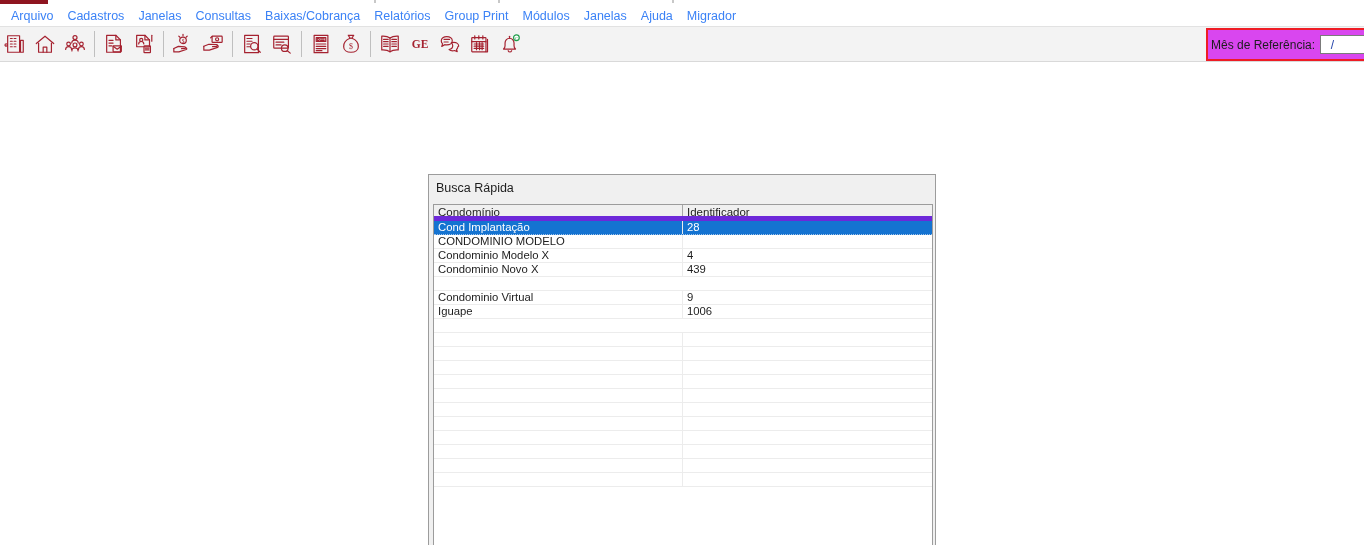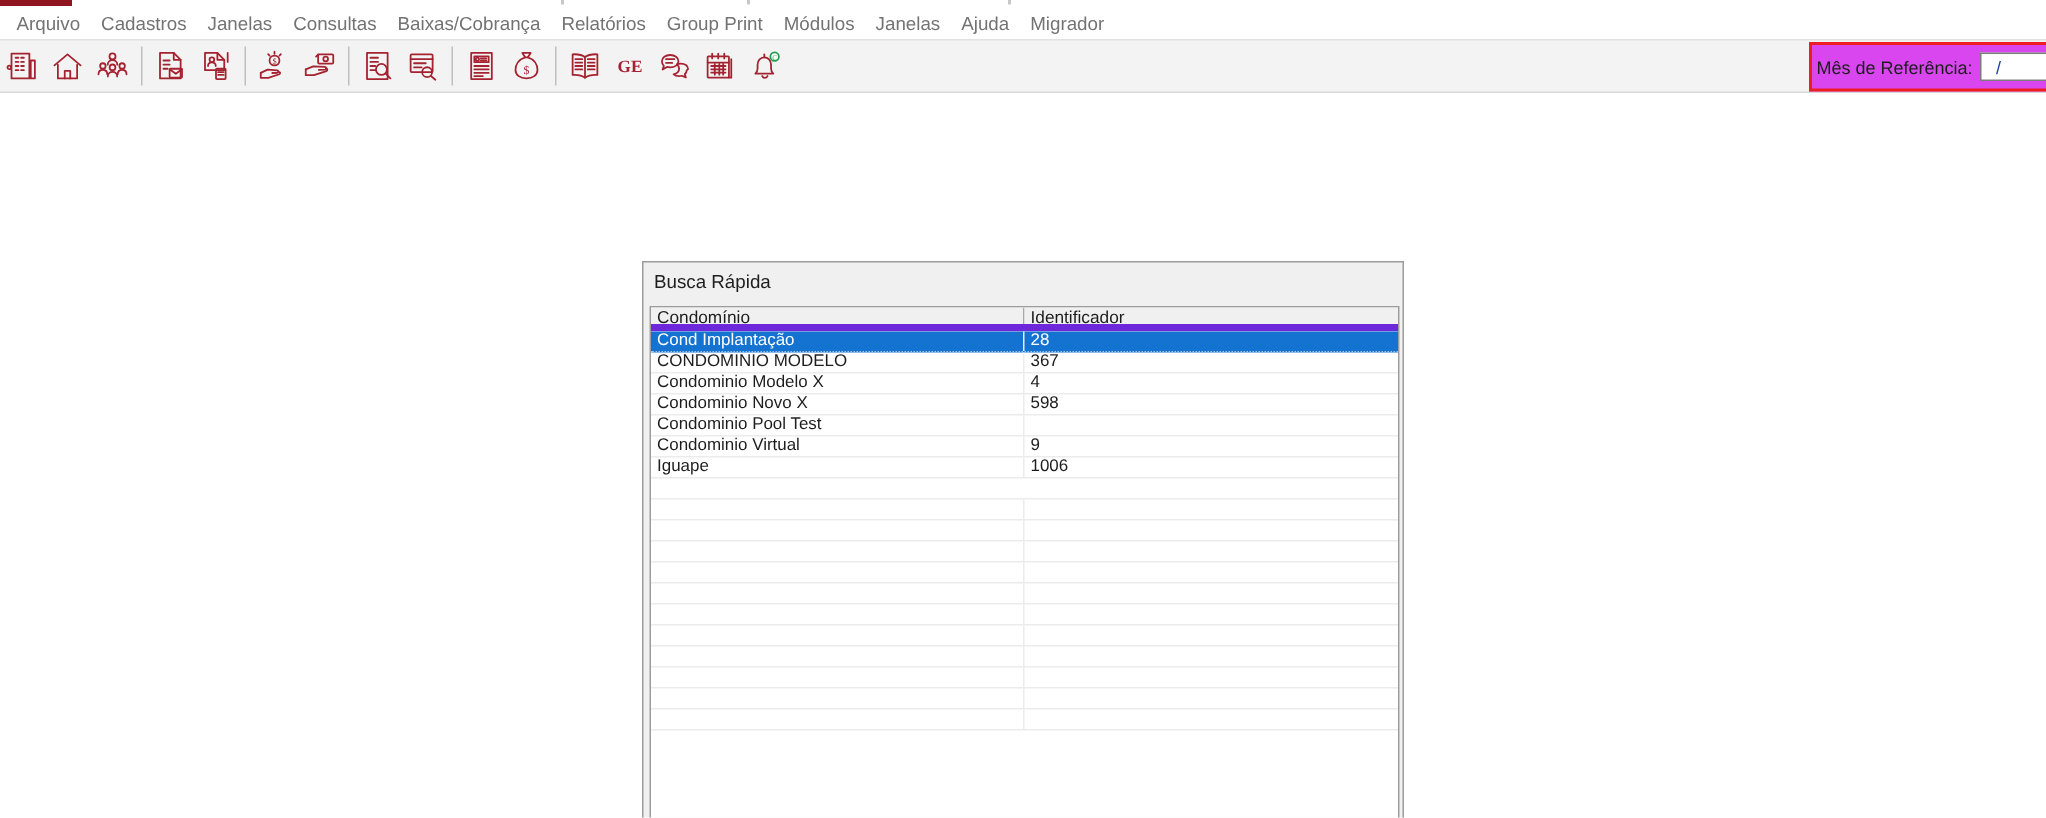--- a/index.html
+++ b/index.html
@@ -30,21 +30,21 @@
   .menubar {
     position: absolute; left: 0; top: 5px;
     width: 1364px; height: 21px;
     background: #ffffff;
     display: flex; align-items: center;
     padding-left: 4px;
     box-sizing: border-box;
   }
   .menu-item {
     font-size: 12.5px;
-    color: #737373;
+    color: #3b82f6;
     padding: 2px 7px;
     white-space: nowrap;
     cursor: default;
   }
 
   
   .toolbar {
     position: absolute; left: 0; top: 26px;
     width: 1364px; height: 36px;
     background: #f3f3f3;
@@ -415,32 +415,30 @@
         <div class="gh-cell c1">Condomínio</div>
         <div class="gh-cell c2">Identificador</div>
       </div>
       <div class="grid-body" id="grid-body">
           <div class="grow selected">
             <div class="gc c1">Cond Implantação</div>
             <div class="gc c2">28</div>
           </div>
           <div class="grow">
             <div class="gc c1">CONDOMINIO MODELO</div>
-            <div class="gc c2">367</div>
           </div>
           <div class="grow">
             <div class="gc c1">Condominio Modelo X</div>
             <div class="gc c2">4</div>
           </div>
           <div class="grow">
             <div class="gc c1">Condominio Novo X</div>
-            <div class="gc c2">598</div>
-          </div>
-          <div class="grow">
-            <div class="gc c1">Condominio Pool Test</div>
+            <div class="gc c2">439</div>
+          </div>
+          <div class="grow">
           </div>
           <div class="grow">
             <div class="gc c1">Condominio Virtual</div>
             <div class="gc c2">9</div>
           </div>
           <div class="grow">
             <div class="gc c1">Iguape</div>
             <div class="gc c2">1006</div>
           </div>
           <div class="grow">

